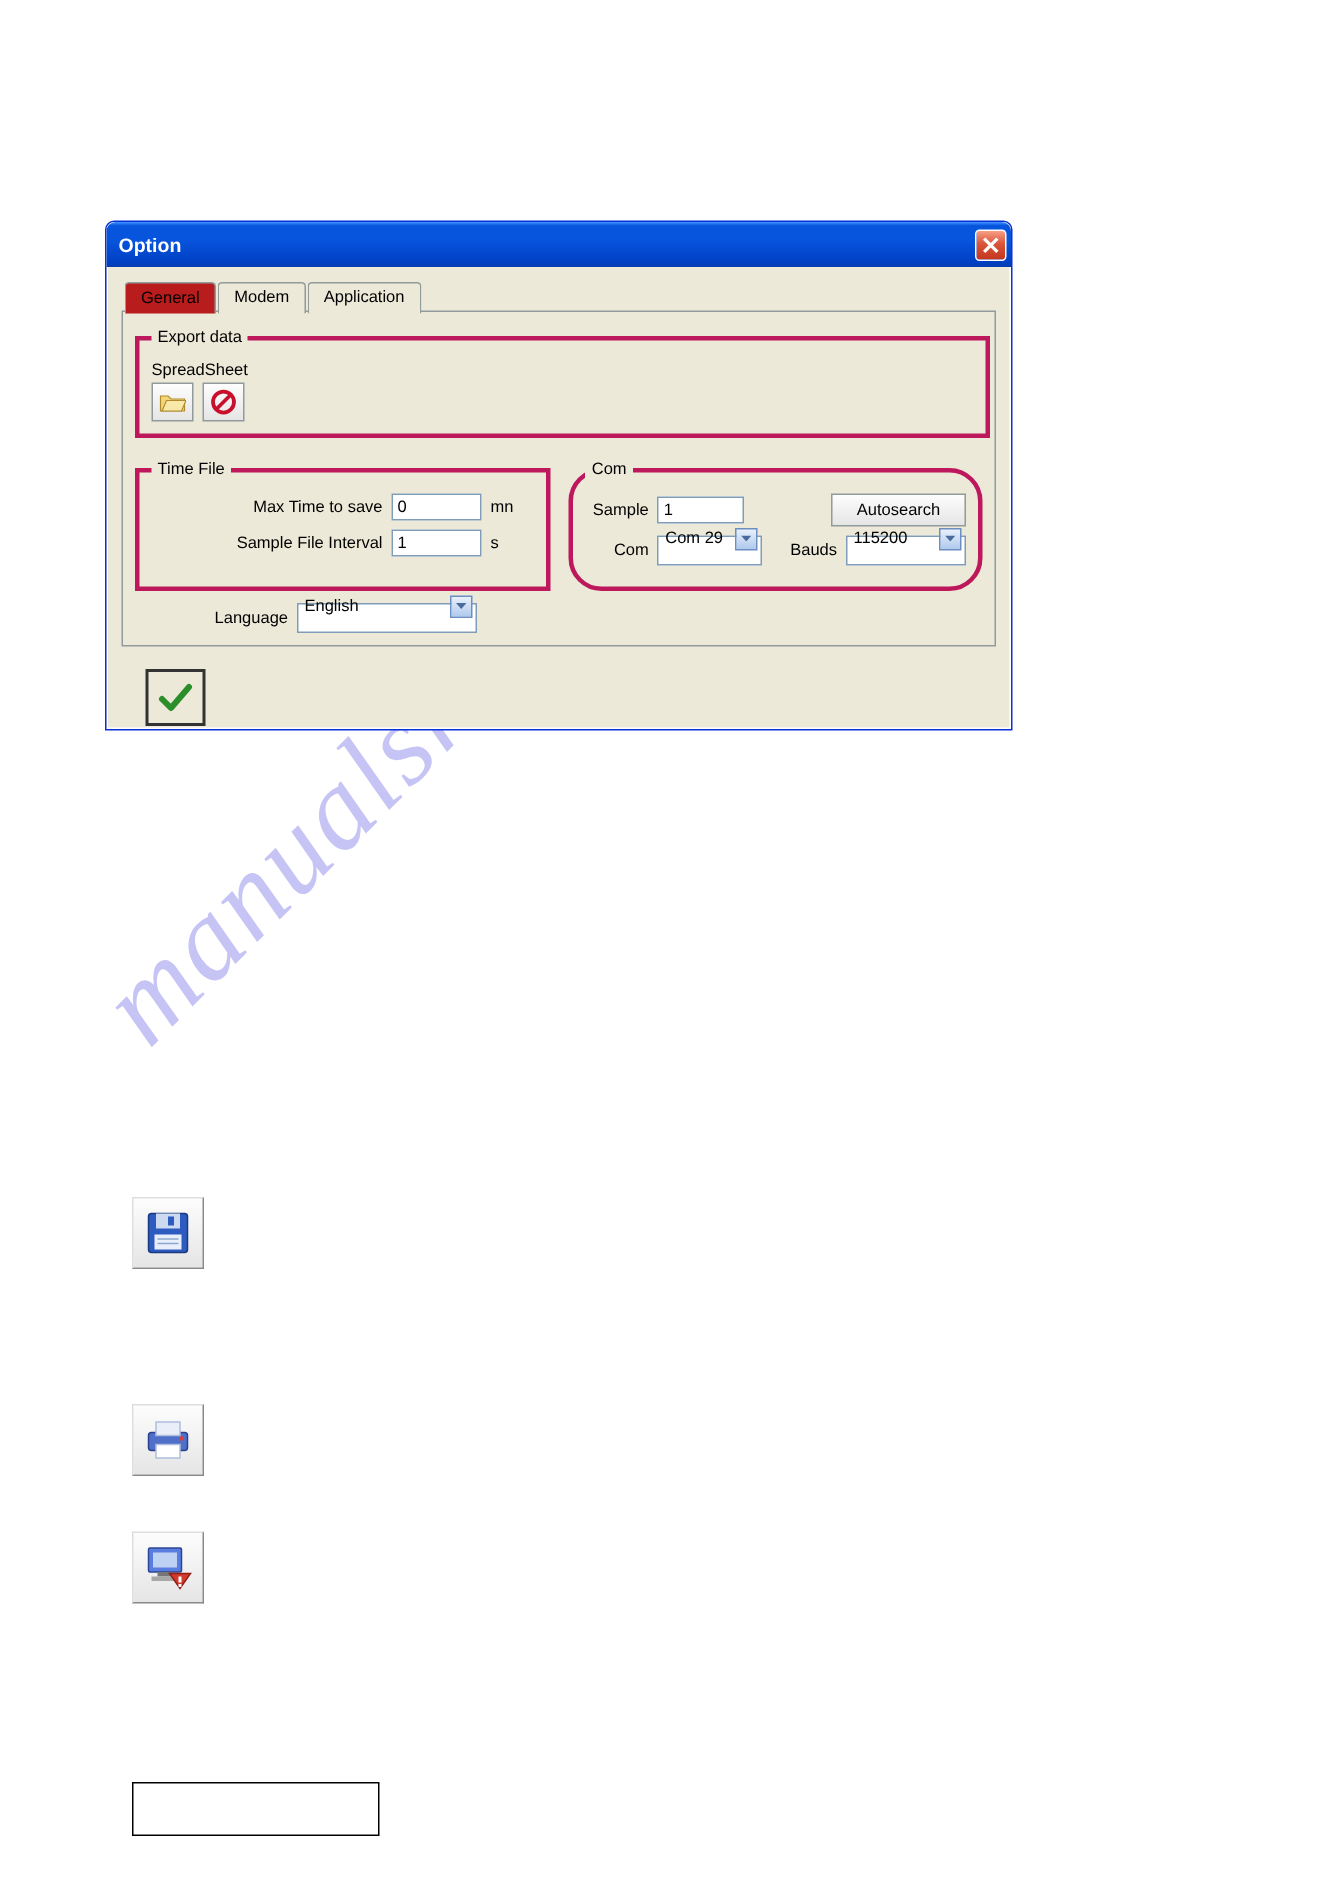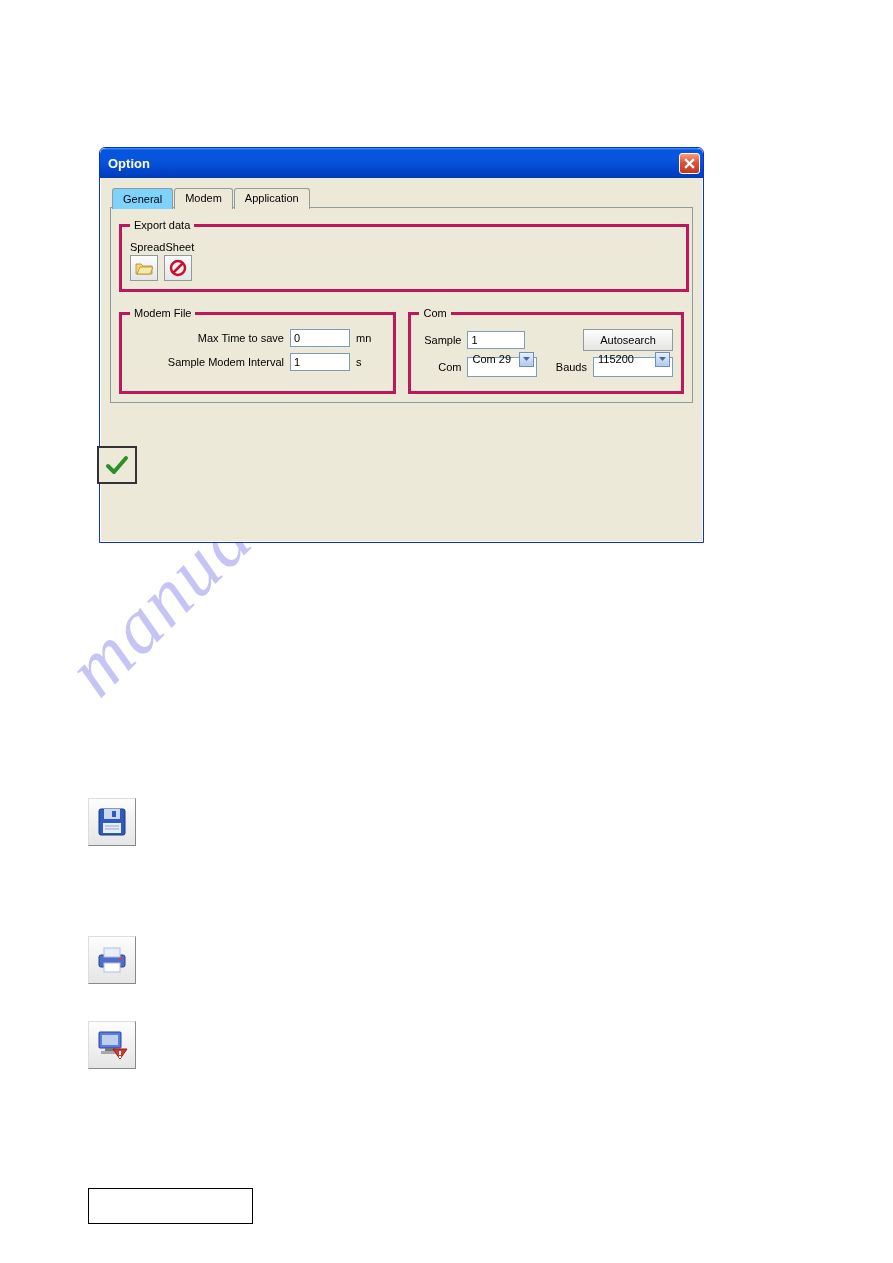--- a/index.html
+++ b/index.html
@@ -10,24 +10,24 @@
 body {
   font-family: Tahoma, Arial, sans-serif;
   font-size: 11px;
   background: #ffffff;
   width: 893px;
   height: 1263px;
   position: relative;
 }
 .dialog {
   position: absolute;
-  left: 99px;
+  left: 70px;
   top: 147px;
   width: 605px;
-  height: 396px;
+  height: 340px;
   border: 1px solid #0831d9;
   background: #ece9d8;
   border-radius: 6px 6px 0 0;
   overflow: hidden;
   box-shadow: 0 0 0 1px #ffffff inset;
 }
 .titlebar {
   height: 30px;
   background: linear-gradient(to bottom, #3d95ff 0%, #0855dd 8%, #0855dd 40%, #0040c4 88%, #003db0 100%);
   display: flex;
@@ -72,21 +72,21 @@
   background: #ece9d8;
   padding: 3px 10px;
   margin-right: 1px;
   cursor: pointer;
   font-size: 11px;
   border-radius: 3px 3px 0 0;
 }
 .tab.active {
   position: relative;
   z-index: 3;
-  background: #7dd3fc;
+  background: #b91c1c;
   padding: 4px 10px 4px 10px;
 }
 .tab-content {
   border: 1px solid #919b9c;
   background: #ece9d8;
   padding: 10px 8px 8px 8px;
   position: relative;
   z-index: 1;
 }
 .groupbox {
@@ -142,20 +142,21 @@
 .lower-row {
   display: flex;
   gap: 12px;
   margin-top: 14px;
 }
 .save-group {
   width: 280px;
 }
 .com-group {
   width: 278px;
+  border-radius: 22px;
 }
 .field-row {
   display: flex;
   align-items: center;
   margin-bottom: 6px;
 }
 .field-label {
   text-align: right;
   padding-right: 6px;
   font-size: 11px;
@@ -294,28 +295,28 @@
             <svg width="18" height="18" viewBox="0 0 18 18">
               <circle cx="9" cy="9" r="7" fill="none" stroke="#c8102e" stroke-width="2.5"></circle>
               <line x1="4.5" y1="13.5" x2="13.5" y2="4.5" stroke="#c8102e" stroke-width="2.5"></line>
             </svg>
           </div>
         </div>
       </div>
 
       <div class="lower-row">
         <div class="groupbox save-group">
-          <span class="groupbox-title">Modem File</span>
+          <span class="groupbox-title">Time File</span>
           <div class="field-row">
             <span class="field-label" style="width:160px;">Max Time to save</span>
             <input class="text-input" style="width: 60px;" value="0">
             <span class="unit">mn</span>
           </div>
           <div class="field-row">
-            <span class="field-label" style="width:160px;">Sample Modem Interval</span>
+            <span class="field-label" style="width:160px;">Sample File Interval</span>
             <input class="text-input" style="width: 60px;" value="1">
             <span class="unit">s</span>
           </div>
         </div>
 
         <div class="groupbox com-group">
           <span class="groupbox-title">Com</span>
           <div class="field-row">
             <span class="field-label" style="width:48px;">Sample</span>
             <input class="text-input" style="width: 58px;" value="1">
@@ -339,20 +340,31 @@
               <span class="arrow">
                 <svg width="7" height="4" viewBox="0 0 7 4">
                     <path d="M0 0 L7 0 L3.5 4 Z" fill="#4a6a9c"></path>
                   </svg>
               </span>
             </div>
           </div>
         </div>
       </div>
 
+      <div class="language-row">
+        <span class="field-label" style="width:60px;">Language</span>
+        <div class="dropdown" style="width:120px;">
+          <span>English</span>
+          <span class="arrow">
+            <svg width="7" height="4" viewBox="0 0 7 4">
+                <path d="M0 0 L7 0 L3.5 4 Z" fill="#4a6a9c"></path>
+              </svg>
+          </span>
+        </div>
+      </div>
 
     </div>
   </div>
 </div>
 
 <div class="ok-button">
   <svg width="26" height="26" viewBox="0 0 26 26">
     <path d="M4 14 L10 20 L22 6" stroke="#2a8f2a" stroke-width="4" fill="none" stroke-linecap="round" stroke-linejoin="round"></path>
   </svg>
 </div>

